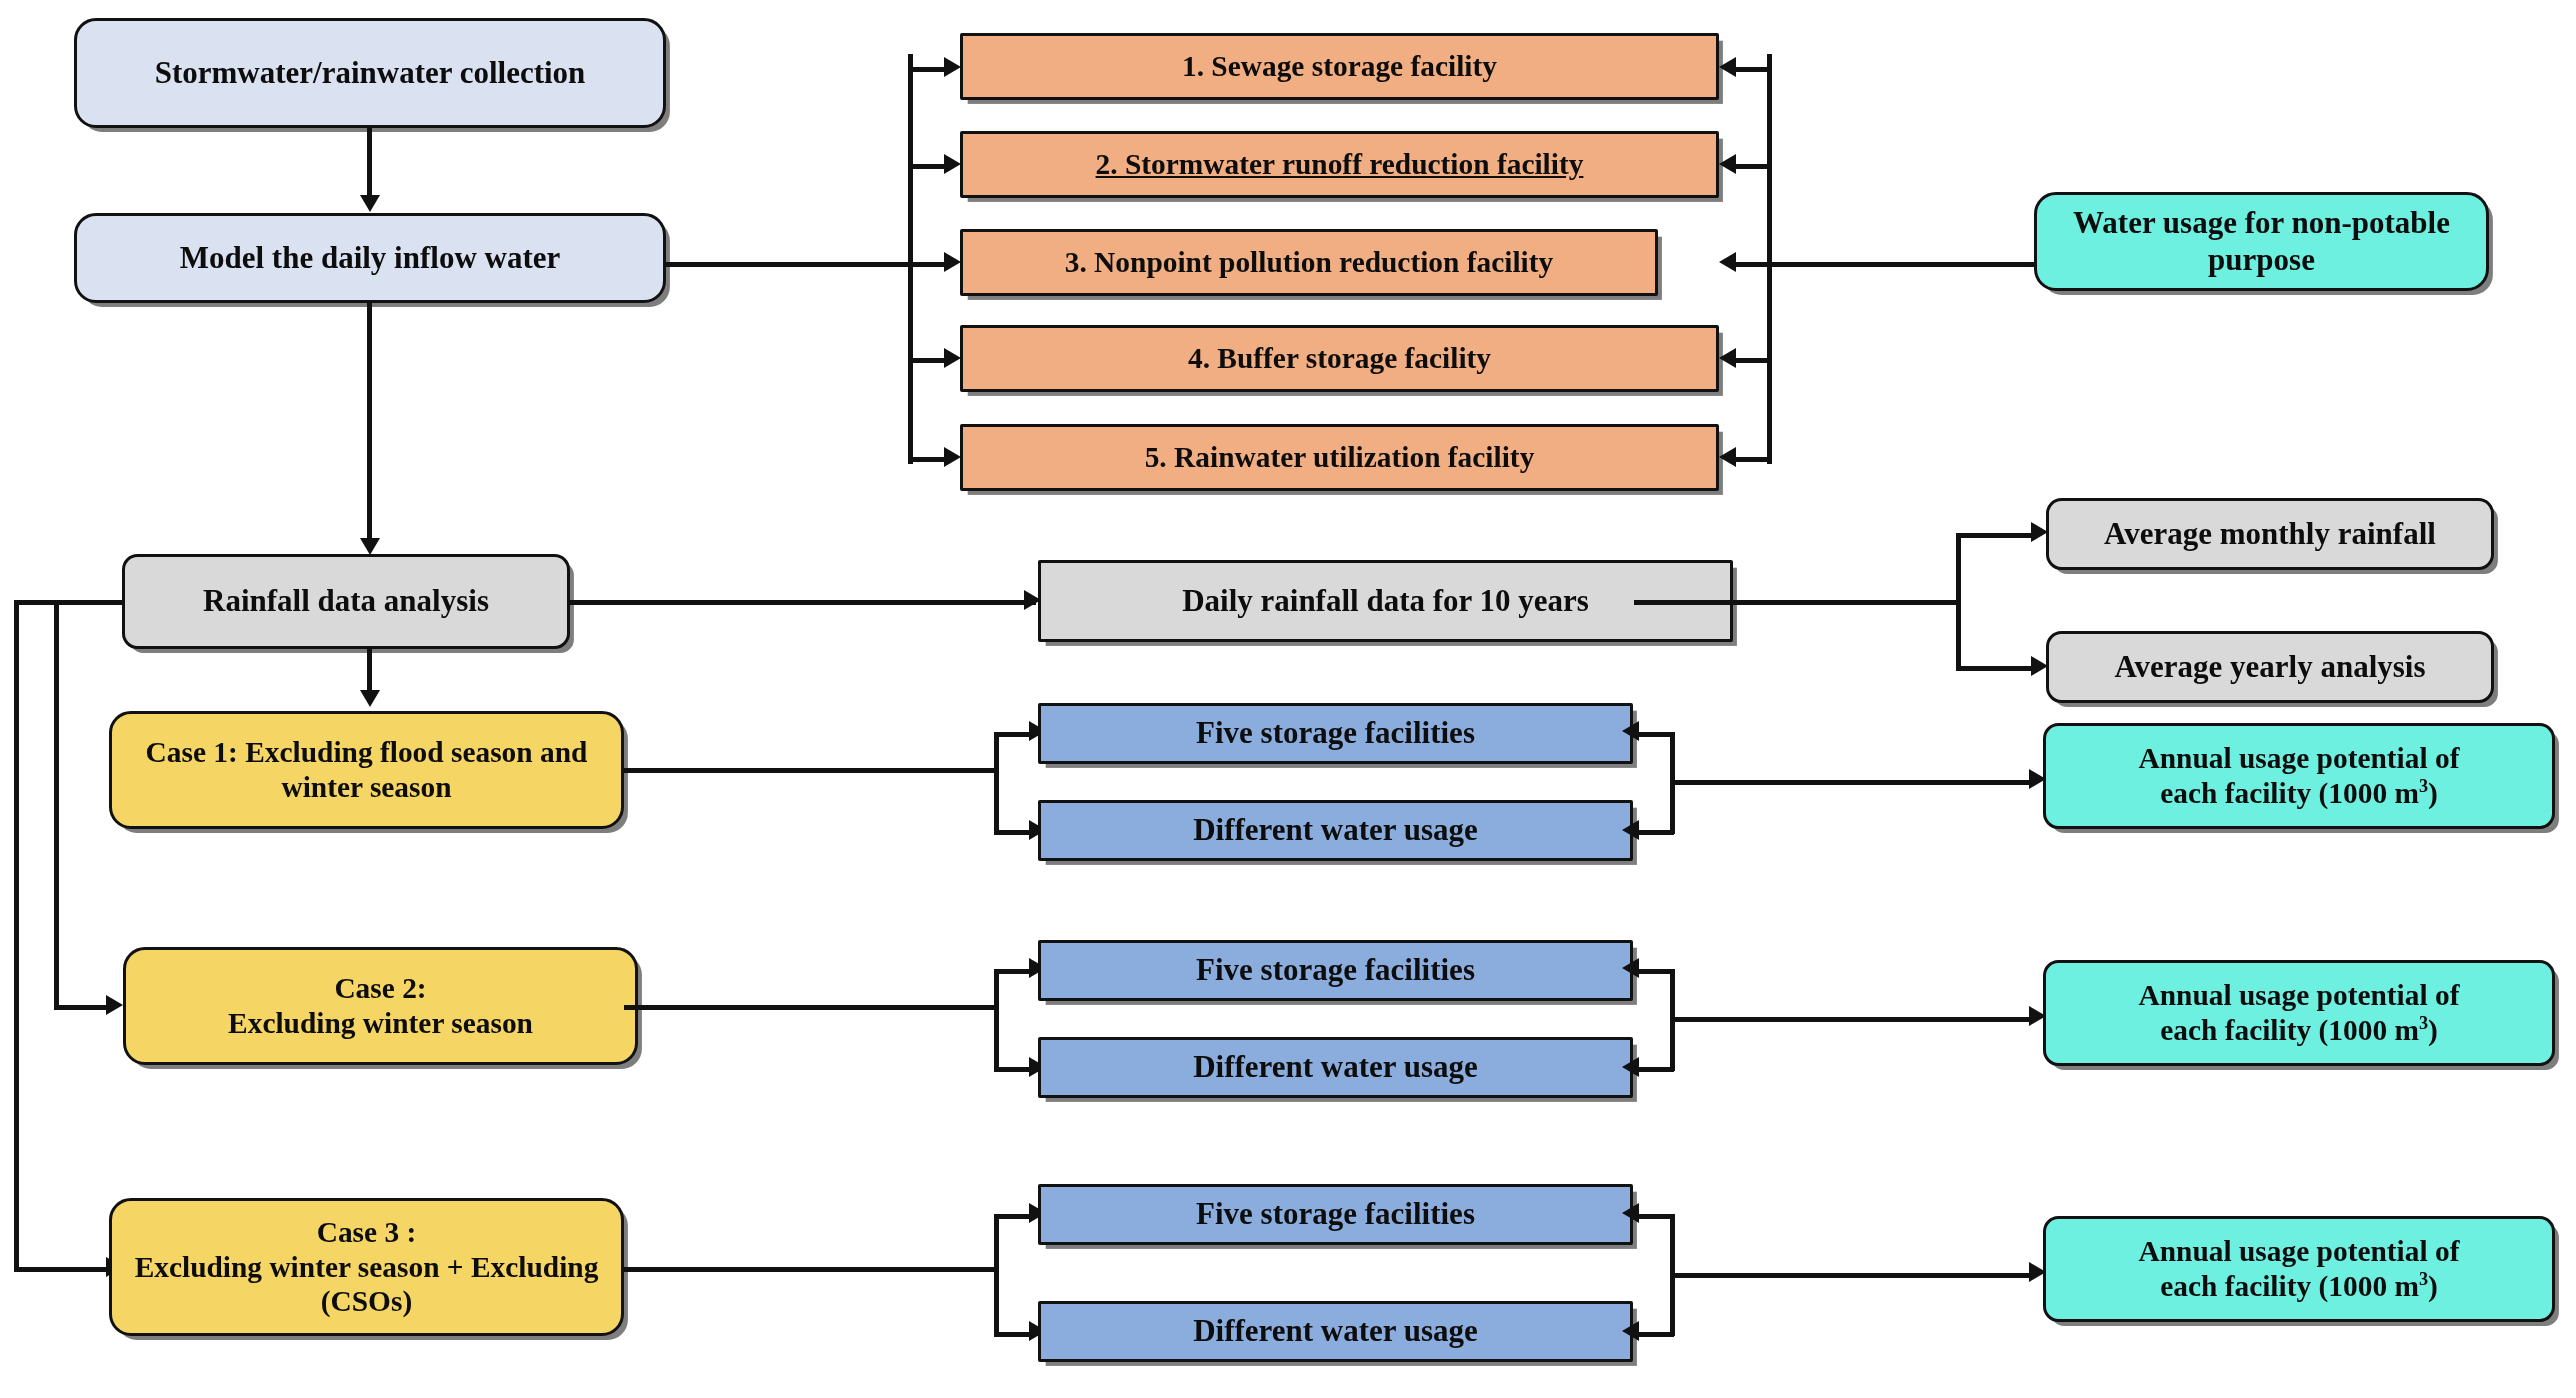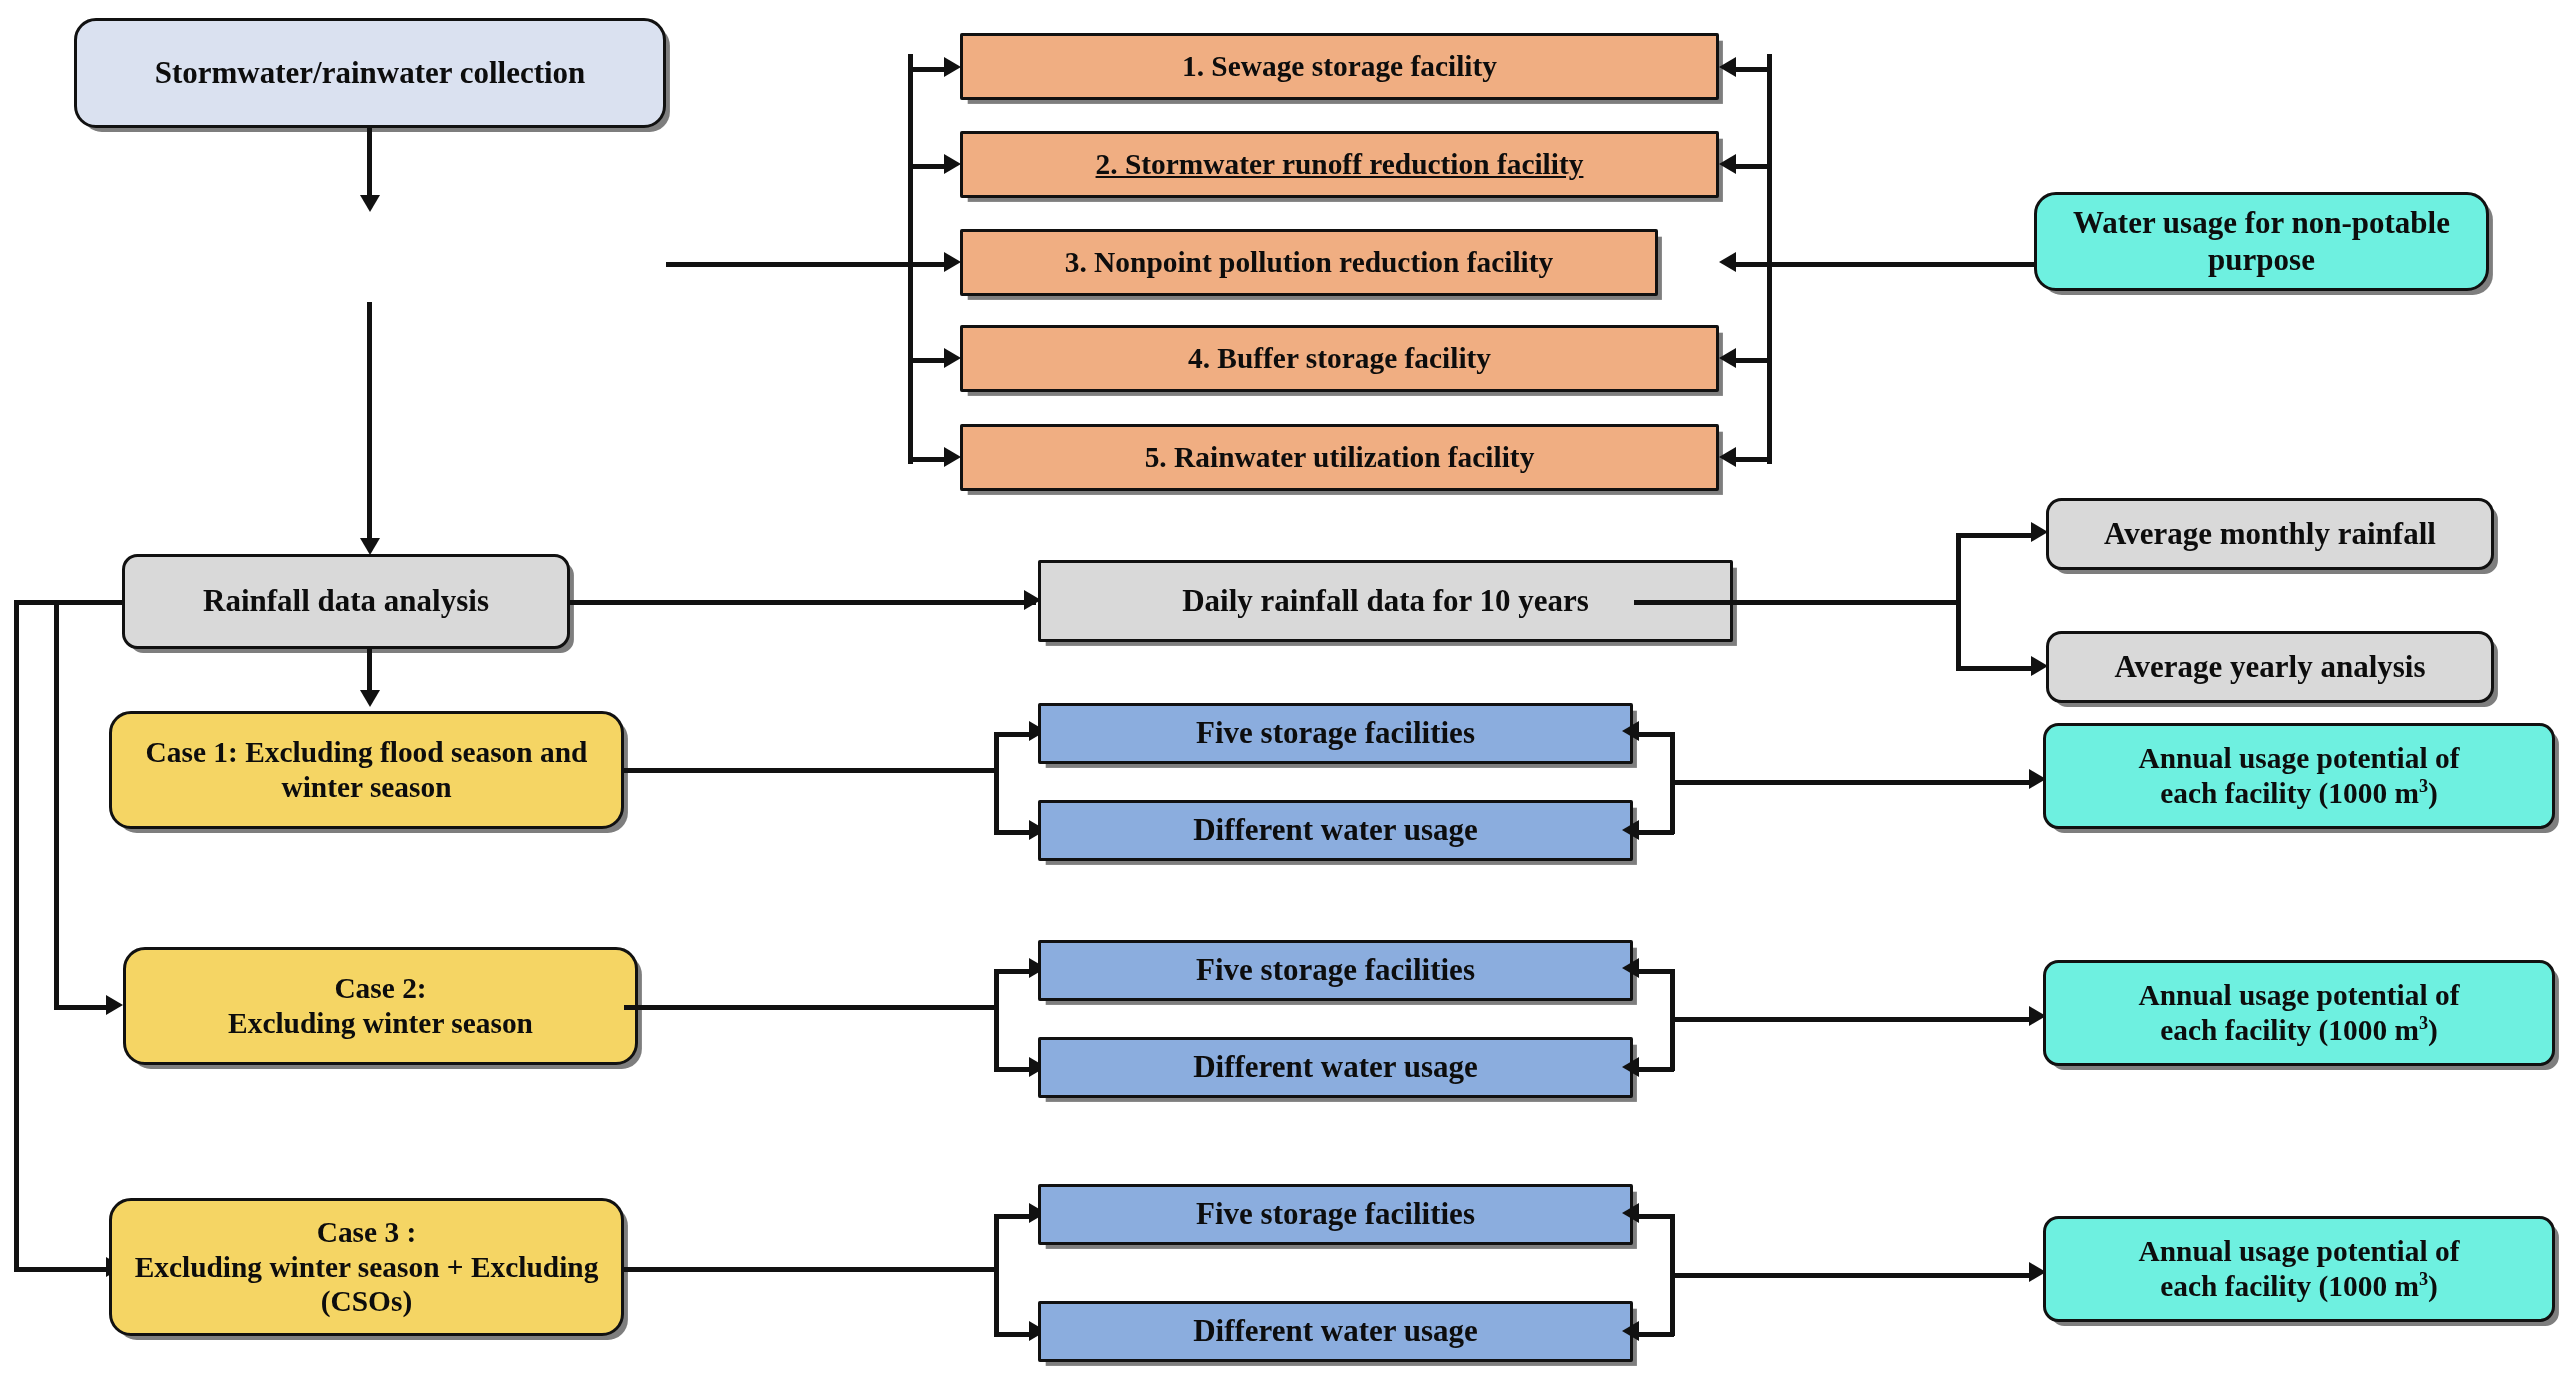--- a/index.html
+++ b/index.html
@@ -50,20 +50,23 @@
 
 <div id="stage">
 
   <div class="node r-lg c-blue f48" style="left:74px;top:18px;width:592px;height:110px;">
     <span>Stormwater/rainwater collection</span>
   </div>
 
   <div class="ln v" style="left:367px;top:128px;height:70px;"></div>
   <div class="arrow ar-d" style="left:360px;top:195px;"></div>
 
+  <div class="node r-lg c-blue f48" style="left:74px;top:213px;width:592px;height:90px;">
+    <span>Model the daily inflow water</span>
+  </div>
 
   <div class="ln v" style="left:367px;top:302px;height:240px;"></div>
   <div class="arrow ar-d" style="left:360px;top:538px;"></div>
 
   <div class="ln h" style="left:666px;top:262px;width:243px;"></div>
   <div class="ln v" style="left:908px;top:54px;height:410px;"></div>
 
   <div class="ln h" style="left:908px;top:67px;width:40px;"></div>
   <div class="arrow ar-r" style="left:944px;top:57px;"></div>
   <div class="ln h" style="left:908px;top:164px;width:40px;"></div>

